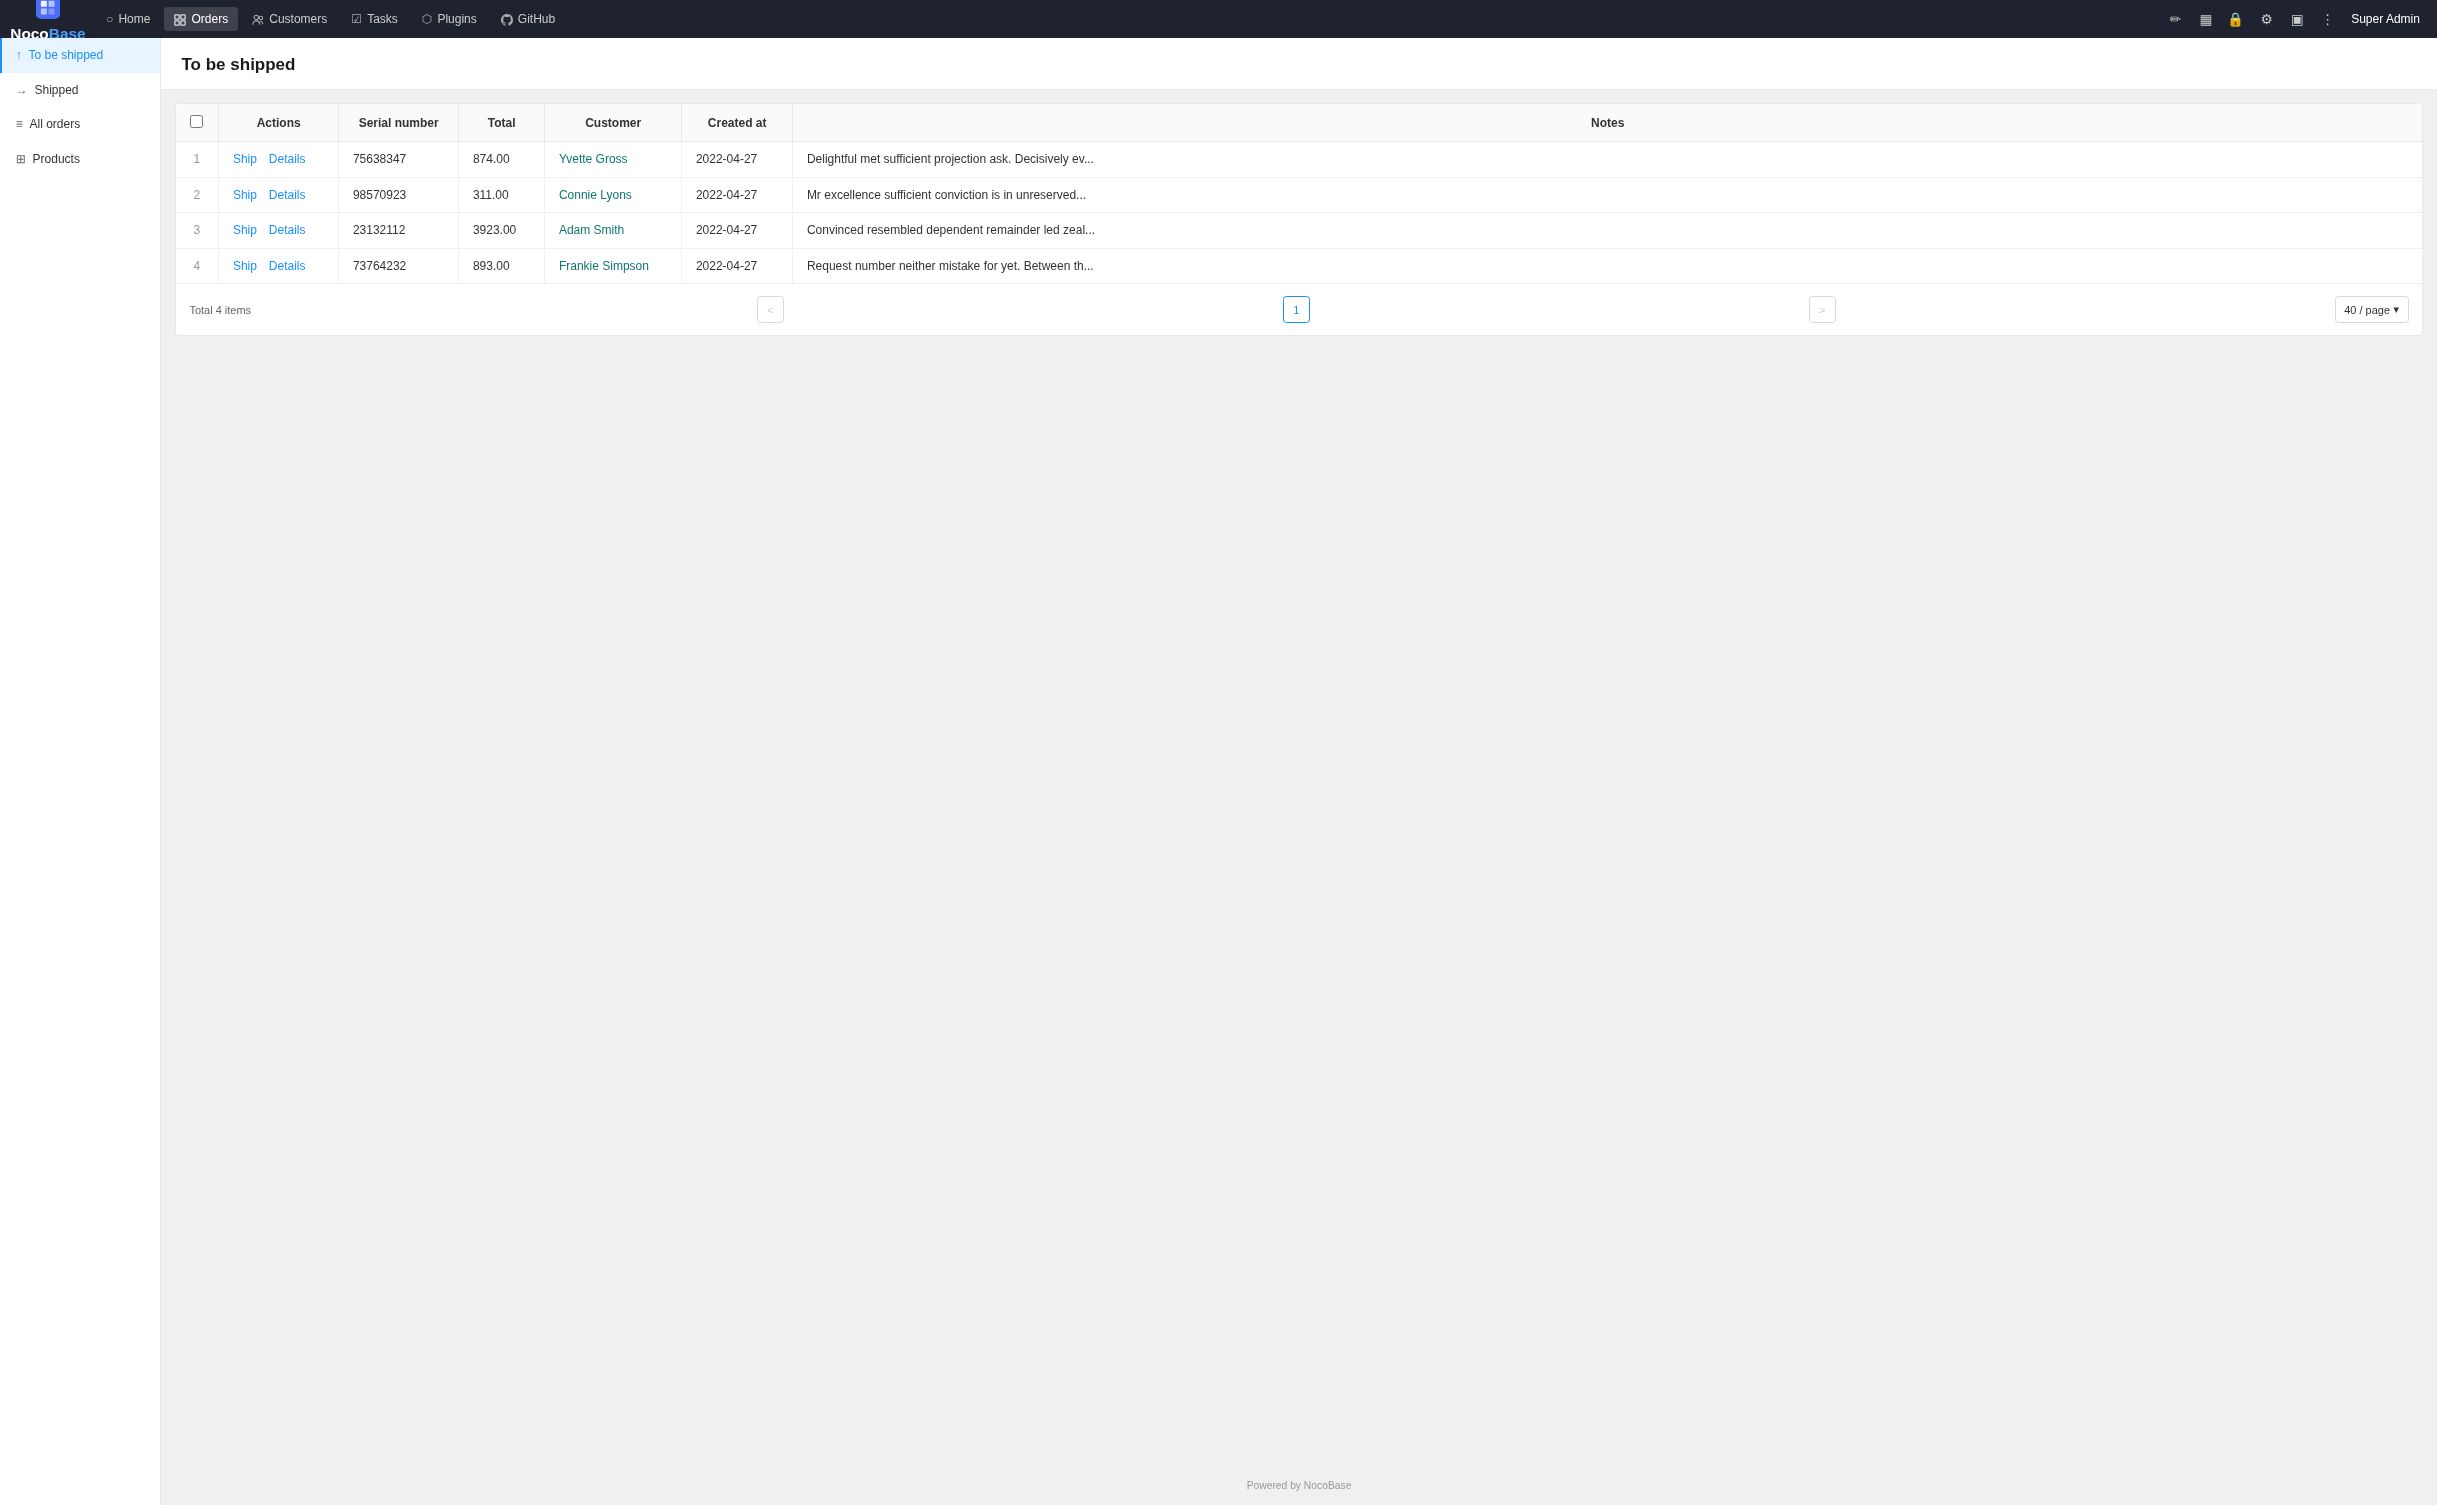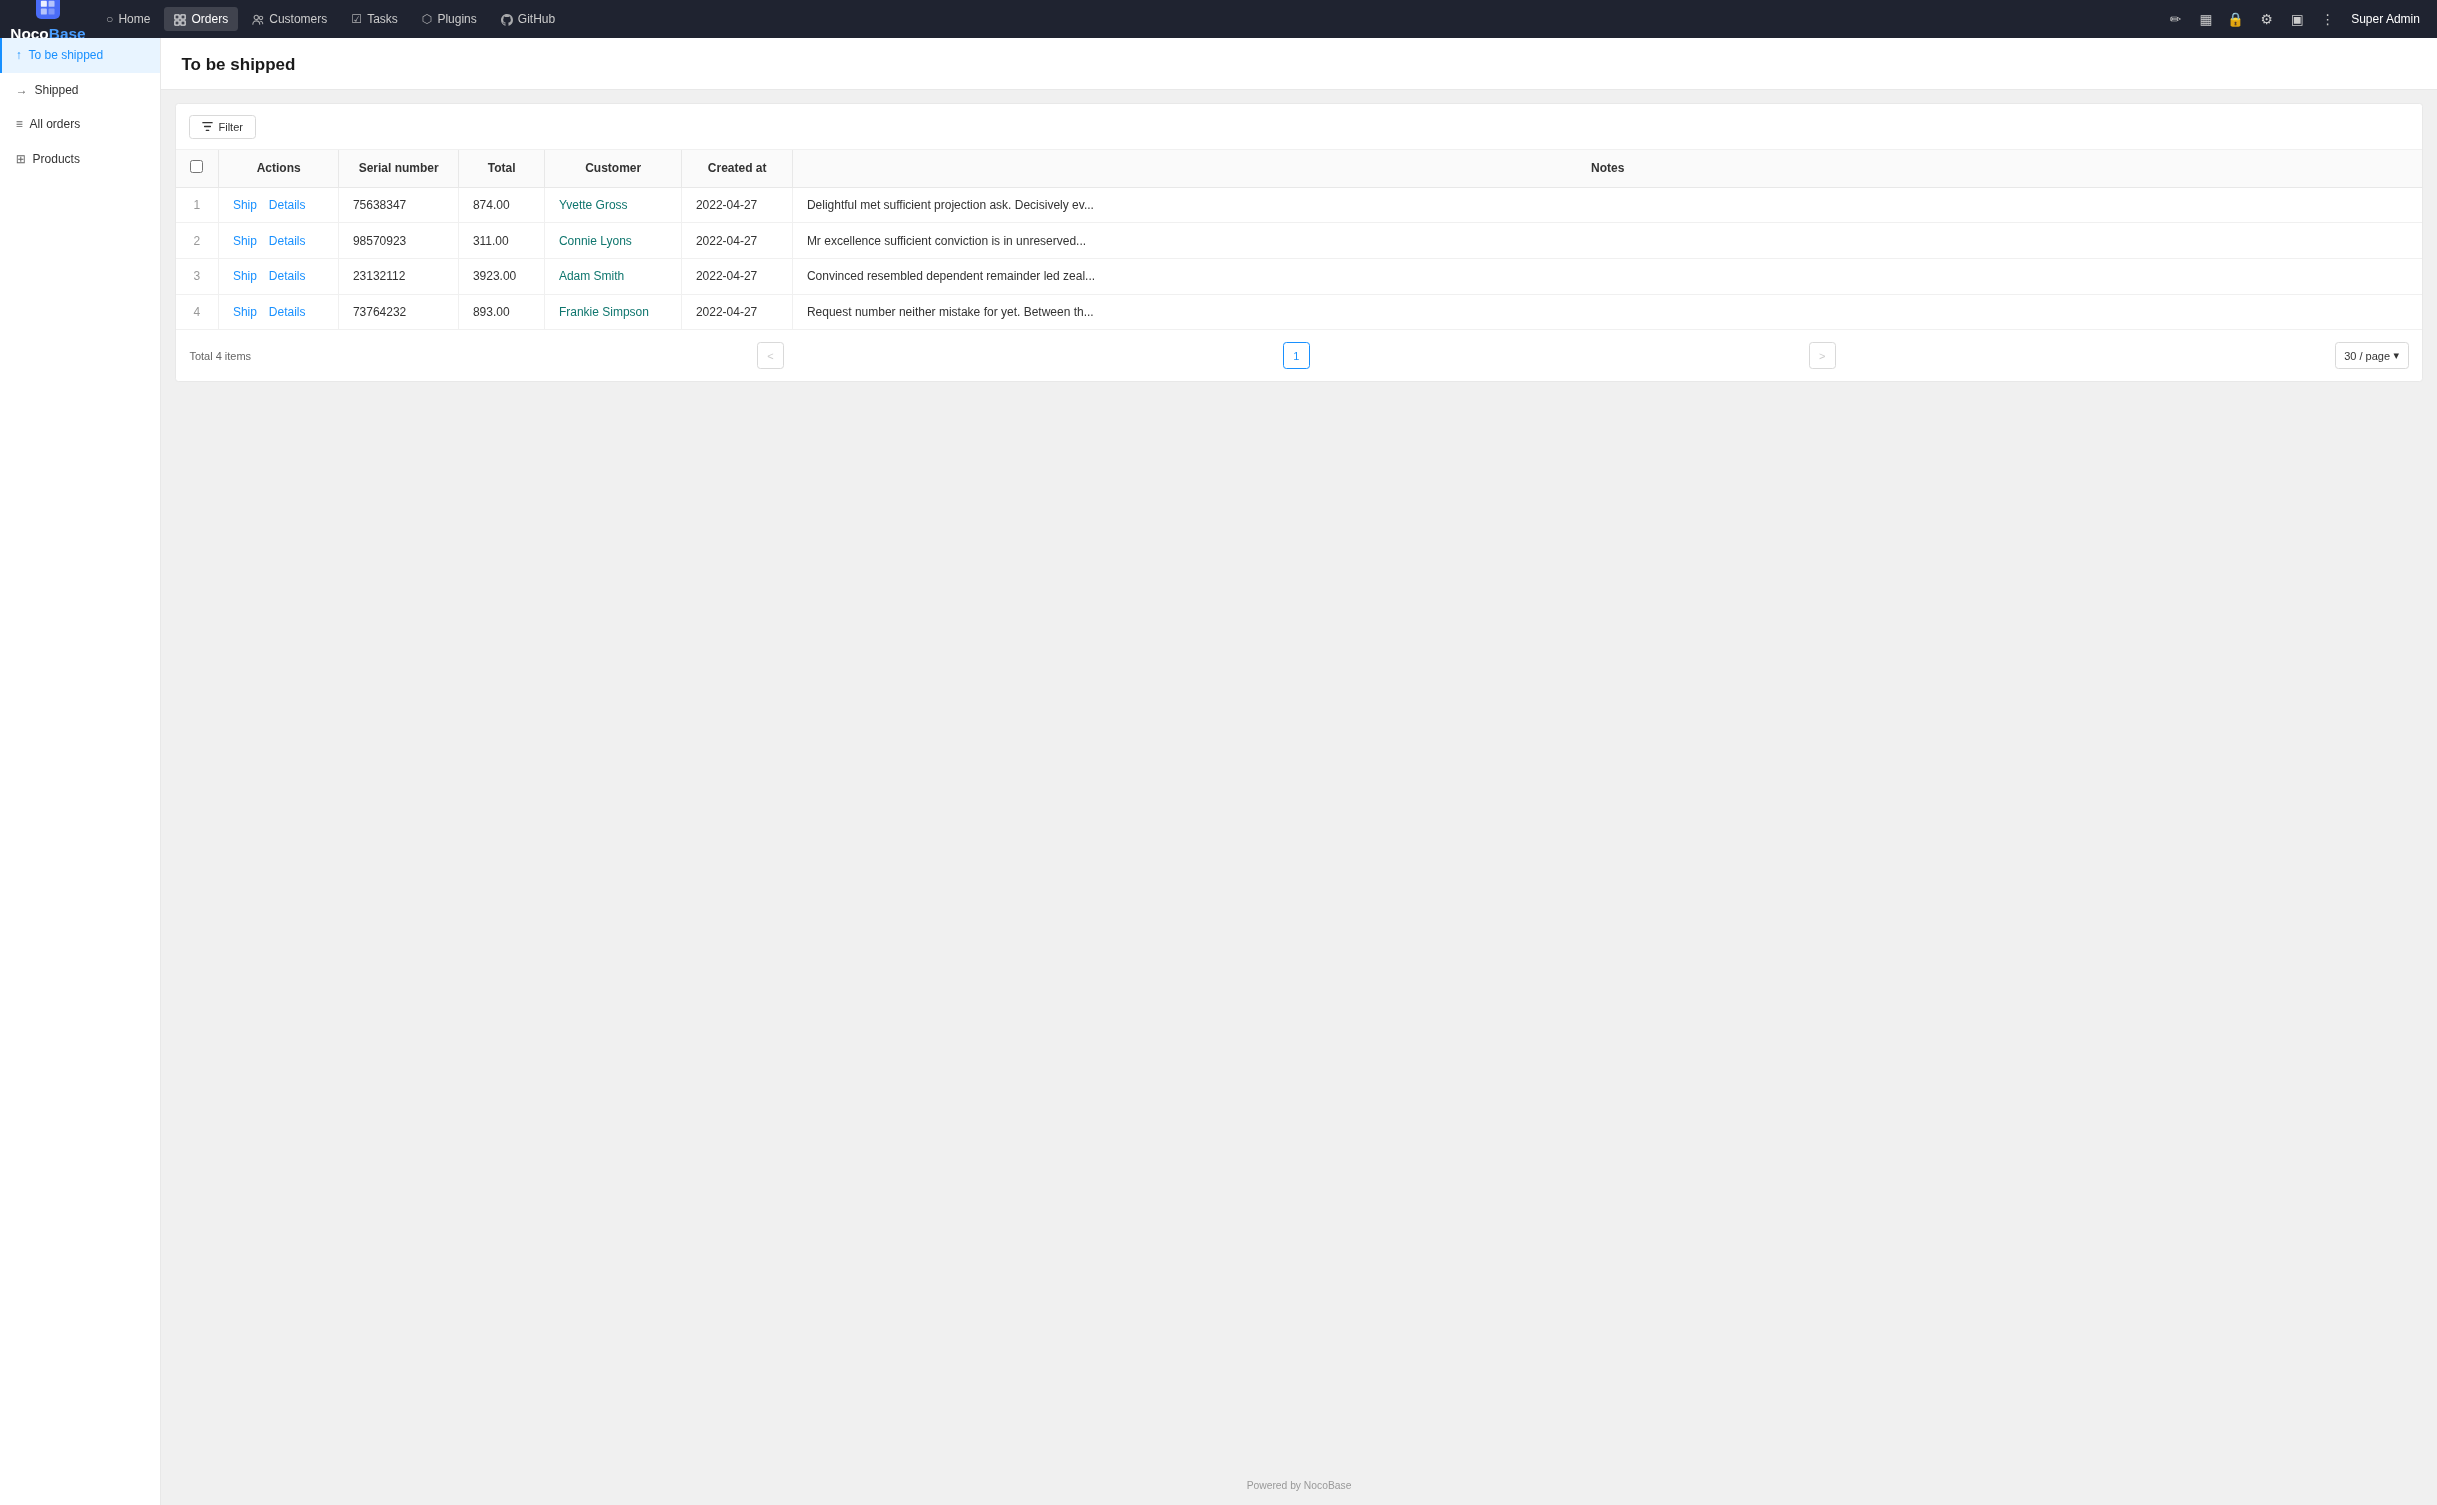--- a/index.html
+++ b/index.html
@@ -367,28 +367,20 @@
   </aside>
 
   <main class="content-area">
     <div class="page-header">
       <h1 class="page-title">To be shipped</h1>
     </div>
 
     <div class="page-body">
       <div class="table-container">
 
-        <div class="toolbar">
-          <button class="filter-btn">
-            <svg width="11" height="11" viewBox="0 0 13 13" fill="none">
-              <path d="M1 2h11M3 6.5h7M5 11h3" stroke="currentColor" stroke-width="1.5" stroke-linecap="round"></path>
-            </svg>
-            <span>Filter</span>
-          </button>
-        </div>
 
         <table>
           <thead>
             <tr>
               <th class="checkbox-cell row-num">
                 <input type="checkbox" style="">
               </th>
               <th class="col-actions">
                 <span>Actions</span>
               </th>
@@ -466,21 +458,21 @@
           <div class="page-btn disabled">
             <span>&lt;</span>
           </div>
           <div class="page-btn active">
             <span>1</span>
           </div>
           <div class="page-btn disabled">
             <span>&gt;</span>
           </div>
           <div class="page-size-select">
-            <span>30 / page</span>
+            <span>40 / page</span>
             <span>▾</span>
           </div>
         </div>
       </div>
     </div>
 
     <footer class="footer">
       <span>Powered by NocoBase</span>
     </footer>
   </main>

